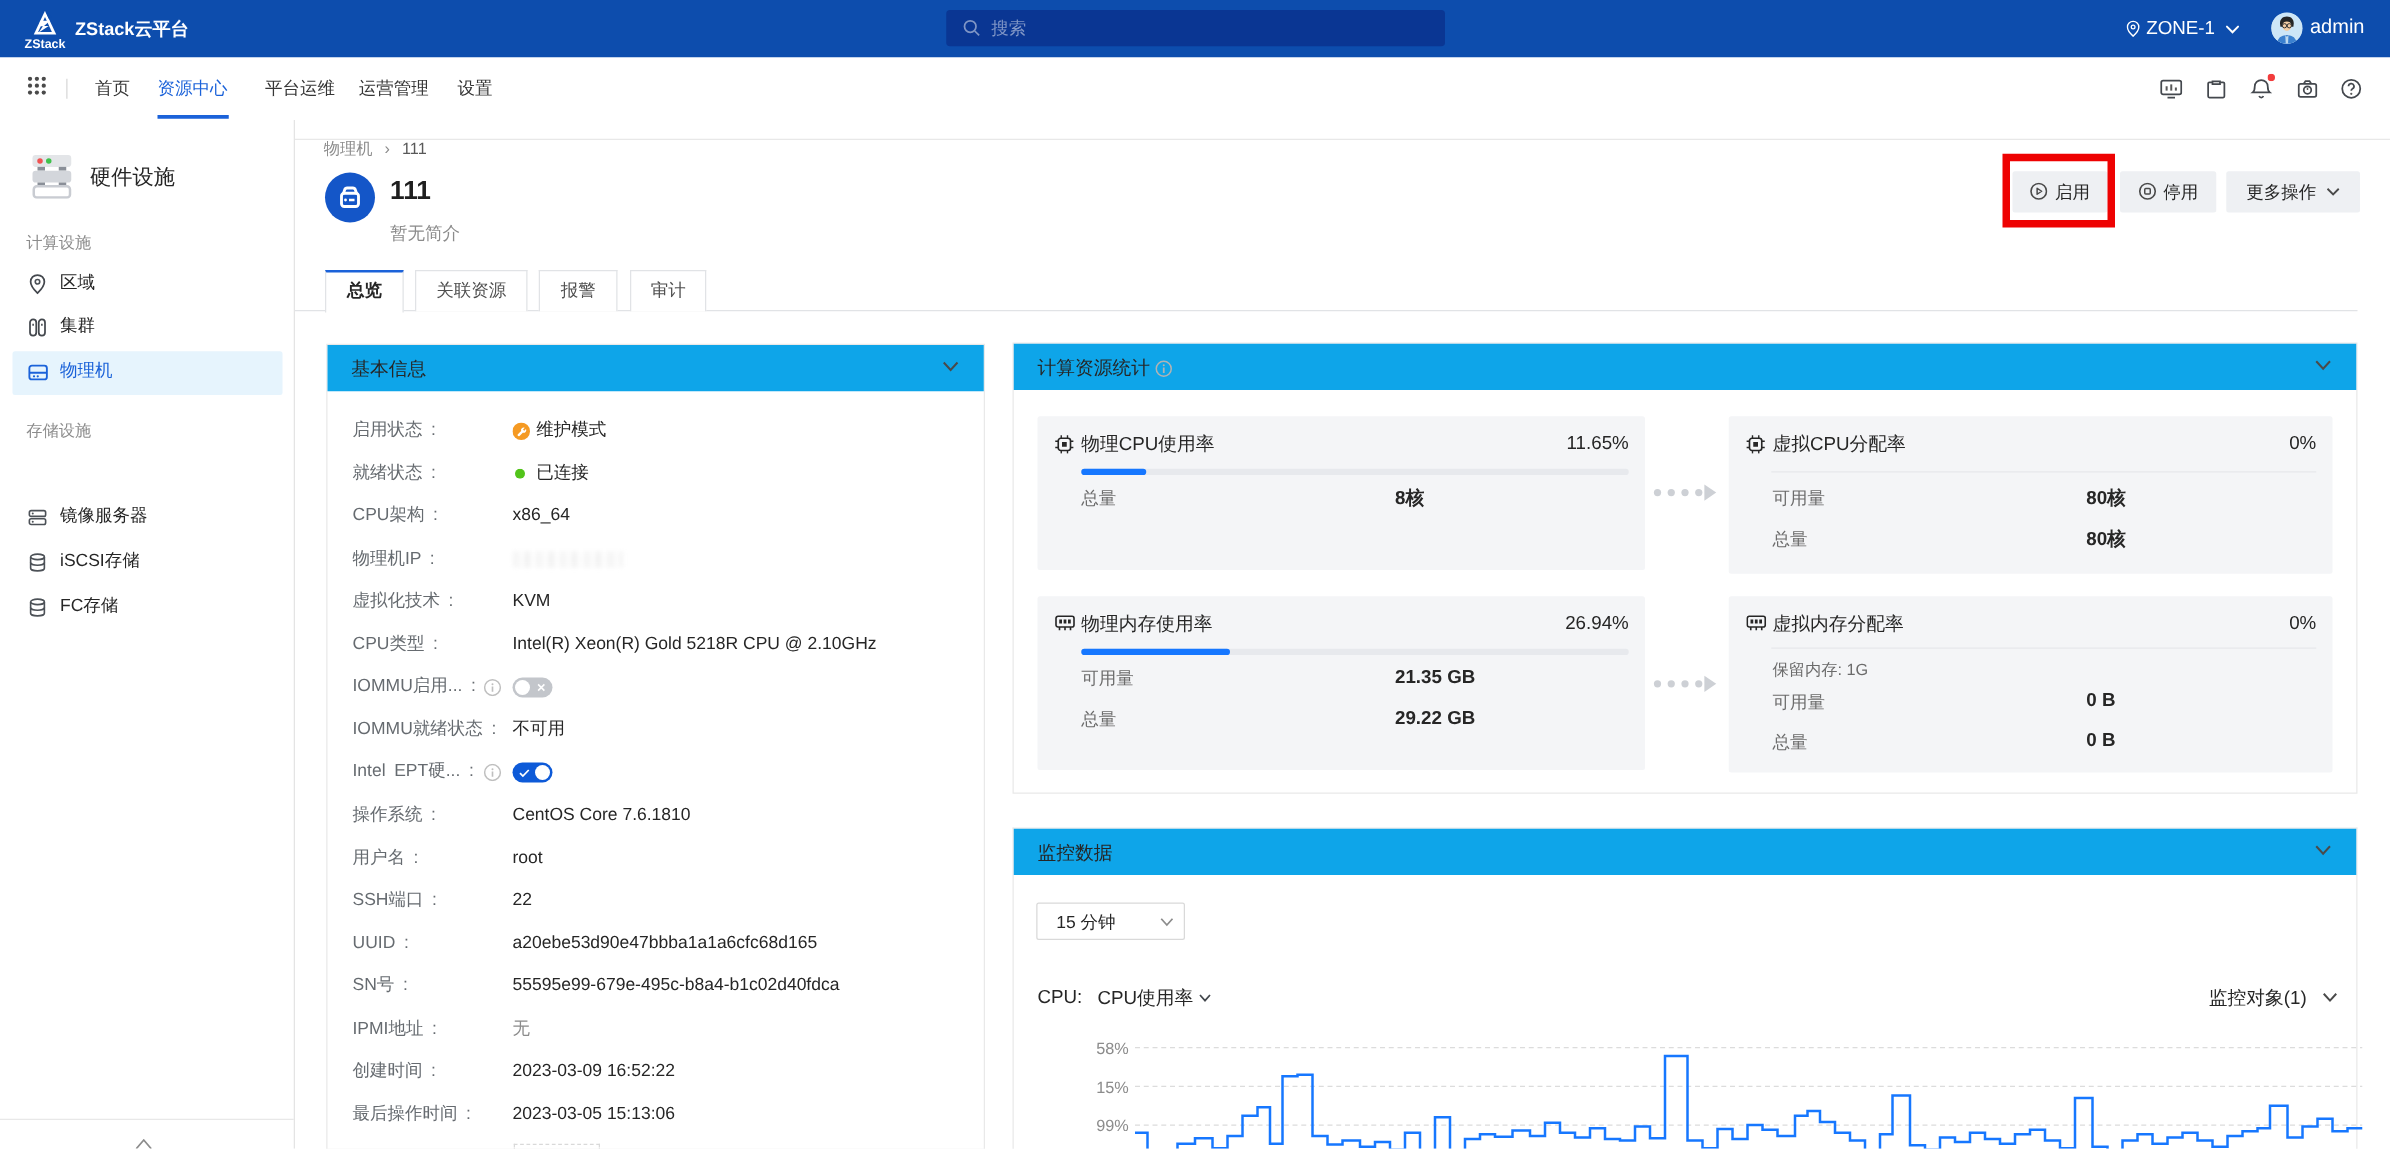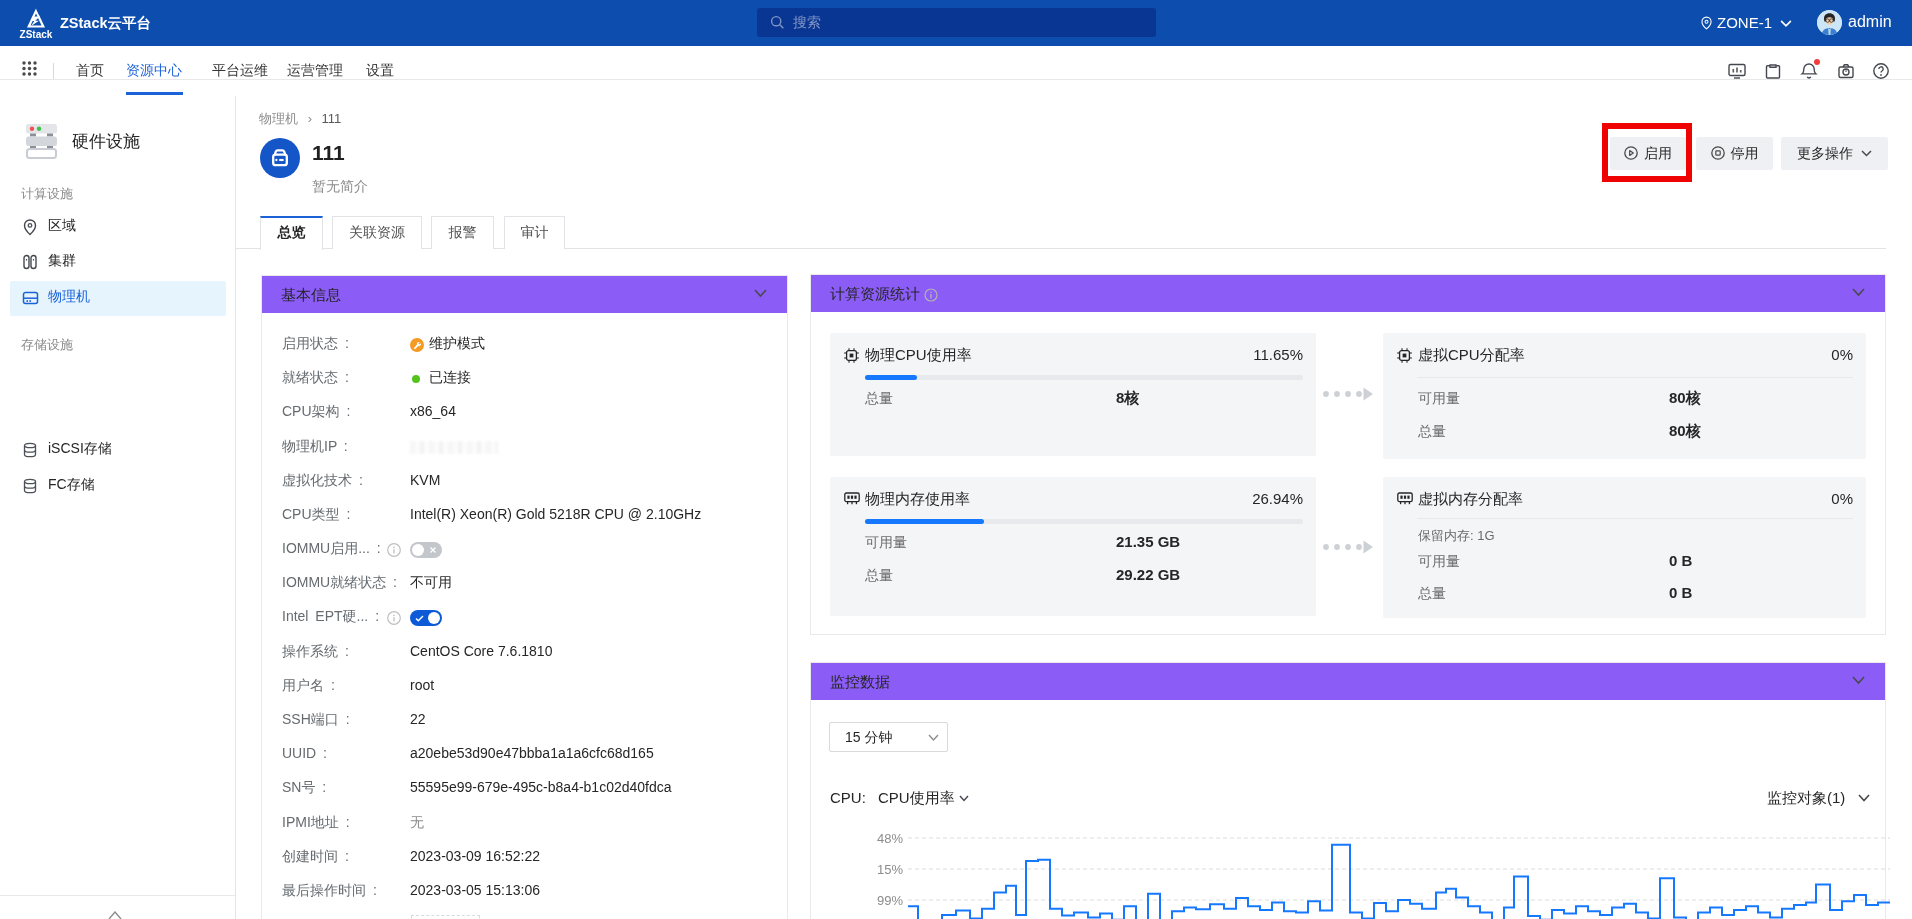--- a/index.html
+++ b/index.html
@@ -15,21 +15,21 @@
 #searchbox svg { position:absolute; left:13px; top:7px; }
 #searchbox span { position:absolute; left:36px; }
 #zonewrap { position:absolute; left:1692px; top:0; width:130px; height:46px; color:#fff; white-space:nowrap; }
 #zonewrap .pin { position:absolute; left:9px; top:16px; }
 #zonewrap .zname { position:absolute; left:25px; top:14px; font-size:15px; }
 #zonewrap .chev { position:absolute; left:88px; top:20px; }
 #avatar { position:absolute; left:1817px; top:10px; width:25px; height:25px; border-radius:50%; background:#cce4f6; overflow:hidden; }
 #adminname { position:absolute; left:1848px; top:13px; color:#fff; font-size:16px; }
 
 
-#navbar { position:absolute; left:0; top:46px; width:1912px; height:34px; background:#fff; border-bottom:1px solid #e8e8e8; }
+#navbar { position:absolute; left:0; top:46px; width:1912px; height:66px; background:#fff; border-bottom:1px solid #e8e8e8; }
 #gridicon { position:absolute; left:22px; top:15px; }
 #navdiv { position:absolute; left:53px; top:17px; width:1px; height:16px; background:#d8d8d8; }
 .navitem { position:absolute; top:0; height:49px; line-height:49px; font-size:14px; color:#363636; }
 #nav1 { left:76px; }
 #nav2 { left:126px; color:#1b62d9; }
 #nav2u { position:absolute; left:126px; top:46px; width:57px; height:3px; background:#1b62d9; }
 #nav3 { left:212px; }
 #nav4 { left:287px; }
 #nav5 { left:366px; }
 .nicon { position:absolute; top:16px; width:18px; height:18px; }
@@ -61,21 +61,21 @@
 
 #tabline { position:absolute; left:236px; top:248px; width:1650px; height:1px; background:#e1e3e6; }
 .tab { position:absolute; top:216px; height:33px; background:#fff; border:1px solid #e1e3e6; border-bottom:none; font-size:14px; color:#4f4f4f; text-align:center; line-height:31px; z-index:2; }
 #tab1 { left:260px; width:63px; border-top:2px solid #1b62d9; color:#262626; font-weight:bold; height:34px; line-height:29px; }
 #tab2 { left:332px; width:90px; }
 #tab3 { left:431px; width:63px; }
 #tab4 { left:504px; width:61px; }
 
 
 .card { position:absolute; background:#fff; border:1px solid #e9e9e9; }
-.cardhead { position:absolute; left:0; top:0; width:100%; height:37px; background:#8b5cf6; font-size:15px; color:#262626; }
+.cardhead { position:absolute; left:0; top:0; width:100%; height:37px; background:#0ea5e9; font-size:15px; color:#262626; }
 .cardhead .ct { position:absolute; left:19px; top:10px; }
 #card1 { left:261px; top:275px; width:527px; height:645px; }
 #card2 { left:810px; top:274px; width:1076px; height:361px; }
 #card3 { left:810px; top:662px; width:1076px; height:258px; border-bottom:none; }
 
 
 .row { position:absolute; left:20px; font-size:14px; color:#666b70; word-spacing:3px; }
 .rowv { position:absolute; left:148px; font-size:14px; color:#262626; }
 .gray { color:#8c8c8c; }
 
@@ -233,20 +233,29 @@
   <div class="sitem" style="top:184px">
     <svg width="17" height="16" viewBox="0 0 17 16">
         <path d="M3.5 2.5 h10 a2 2 0 0 1 2 2 v7 a2 2 0 0 1 -2 2 h-10 a2 2 0 0 1 -2 -2 v-7 a2 2 0 0 1 2 -2 Z" fill="none" stroke="#1b62d9" stroke-width="1.5"></path>
         <line x1="1.8" y1="8.2" x2="15.2" y2="8.2" stroke="#1b62d9" stroke-width="1.5"></line>
         <circle cx="5.2" cy="11" r="0.9" fill="#1b62d9"></circle>
         <circle cx="8.2" cy="11" r="0.9" fill="#1b62d9"></circle>
       </svg>
     <span class="txt" style="color:#1b62d9">物理机</span>
   </div>
   <div class="seclabel" style="top:240px">存储设施</div>
+  <div class="sitem" style="top:300px">
+    <svg width="16" height="16" viewBox="0 0 16 16">
+        <rect x="1.5" y="2.5" width="13" height="4.6" rx="1.4" fill="none" stroke="#4c5157" stroke-width="1.3"></rect>
+        <rect x="1.5" y="9" width="13" height="4.6" rx="1.4" fill="none" stroke="#4c5157" stroke-width="1.3"></rect>
+        <circle cx="4.2" cy="4.8" r="0.8" fill="#4c5157"></circle>
+        <circle cx="4.2" cy="11.3" r="0.8" fill="#4c5157"></circle>
+      </svg>
+    <span class="txt">镜像服务器</span>
+  </div>
   <div class="sitem" style="top:336px">
     <svg width="16" height="16" viewBox="0 0 16 16">
         <ellipse cx="8" cy="3.5" rx="5.5" ry="2.2" fill="none" stroke="#4c5157" stroke-width="1.3"></ellipse>
         <path d="M2.5 3.5 V12.5 C2.5 13.7 5 14.7 8 14.7 C11 14.7 13.5 13.7 13.5 12.5 V3.5" fill="none" stroke="#4c5157" stroke-width="1.3"></path>
         <path d="M2.5 8 C2.5 9.2 5 10.2 8 10.2 C11 10.2 13.5 9.2 13.5 8" fill="none" stroke="#4c5157" stroke-width="1.3"></path>
       </svg>
     <span class="txt">iSCSI存储</span>
   </div>
   <div class="sitem" style="top:372px">
     <svg width="16" height="16" viewBox="0 0 16 16">
@@ -502,21 +511,21 @@
     </svg>
 </div>
 <div id="cpulbl">CPU:</div>
 <div id="cpusel">CPU使用率 <svg style="vertical-align:1px" width="10" height="7" viewBox="0 0 10 7">
       <path d="M1 1 L5 5.5 L9 1" fill="none" stroke="#44484e" stroke-width="1.4"></path>
     </svg></div>
 <div id="monobj">监控对象(1) <svg style="vertical-align:1px; margin-left:8px" width="12" height="8" viewBox="0 0 12 8">
       <path d="M1 1 L6 6.5 L11 1" fill="none" stroke="#4a4a4a" stroke-width="1.6"></path>
     </svg></div>
 
-<div class="ylab" style="left:863px; top:831px">48%</div>
+<div class="ylab" style="left:863px; top:831px">58%</div>
 <div class="ylab" style="left:863px; top:862px">15%</div>
 <div class="ylab" style="left:863px; top:893px">99%</div>
 <svg class="abs" style="left:908px; top:830px" width="982" height="89" viewBox="0 0 982 89">
   <g stroke="#dcdcdc" stroke-width="1" stroke-dasharray="4 3">
     <line x1="0" y1="8" x2="982" y2="8"></line>
     <line x1="0" y1="39" x2="982" y2="39"></line>
     <line x1="0" y1="70" x2="982" y2="70"></line>
   </g>
   <polyline id="chartline" points="0,76.2 10,76.2 10,92.9 22,92.9 22,99.1 34,99.1 34,84.9 48,84.9 48,80.5 62,80.5 62,88.6 74,88.6 74,78.7 86,78.7 86,62.6 98,62.6 98,55.7 108,55.7 108,84.9 118,84.9 118,30.9 130,30.9 130,29.7 142,29.7 142,78.7 154,78.7 154,85.5 166,85.5 166,82.4 180,82.4 180,87.4 192,87.4 192,83.6 204,83.6 204,89.8 216,89.8 216,76.2 228,76.2 228,98.5 240,98.5 240,63.8 252,63.8 252,96.0 264,96.0 264,81.2 276,81.2 276,77.4 288,77.4 288,79.3 302,79.3 302,74.3 316,74.3 316,78.7 328,78.7 328,68.1 340,68.1 340,76.2 352,76.2 352,79.9 364,79.9 364,72.5 376,72.5 376,81.2 388,81.2 388,82.4 400,82.4 400,71.2 412,71.2 412,80.5 424,80.5 424,14.8 442,14.8 442,82.4 454,82.4 454,88.6 466,88.6 466,73.1 478,73.1 478,81.2 490,81.2 490,70.0 502,70.0 502,73.7 514,73.7 514,78.7 528,78.7 528,62.6 538,62.6 538,58.8 548,58.8 548,67.5 560,67.5 560,76.2 572,76.2 572,82.4 584,82.4 584,94.8 596,94.8 596,77.4 606,77.4 606,46.4 620,46.4 620,86.1 632,86.1 632,89.8 644,89.8 644,79.9 656,79.9 656,83.6 668,83.6 668,76.2 680,76.2 680,81.2 692,81.2 692,84.9 704,84.9 704,77.4 716,77.4 716,73.7 728,73.7 728,82.4 740,82.4 740,88.6 752,88.6 752,48.3 766,48.3 766,87.4 778,87.4 778,92.3 790,92.3 790,82.4 802,82.4 802,77.4 814,77.4 814,84.9 826,84.9 826,79.9 838,79.9 838,76.2 850,76.2 850,82.4 862,82.4 862,87.4 874,87.4 874,78.7 886,78.7 886,75.0 898,75.0 898,72.5 908,72.5 908,54.5 922,54.5 922,79.9 934,79.9 934,71.2 946,71.2 946,65.0 958,65.0 958,75.0 970,75.0 970,72.5 982,72.5" fill="none" stroke="#1677ff" stroke-width="2"></polyline>
 </svg>

